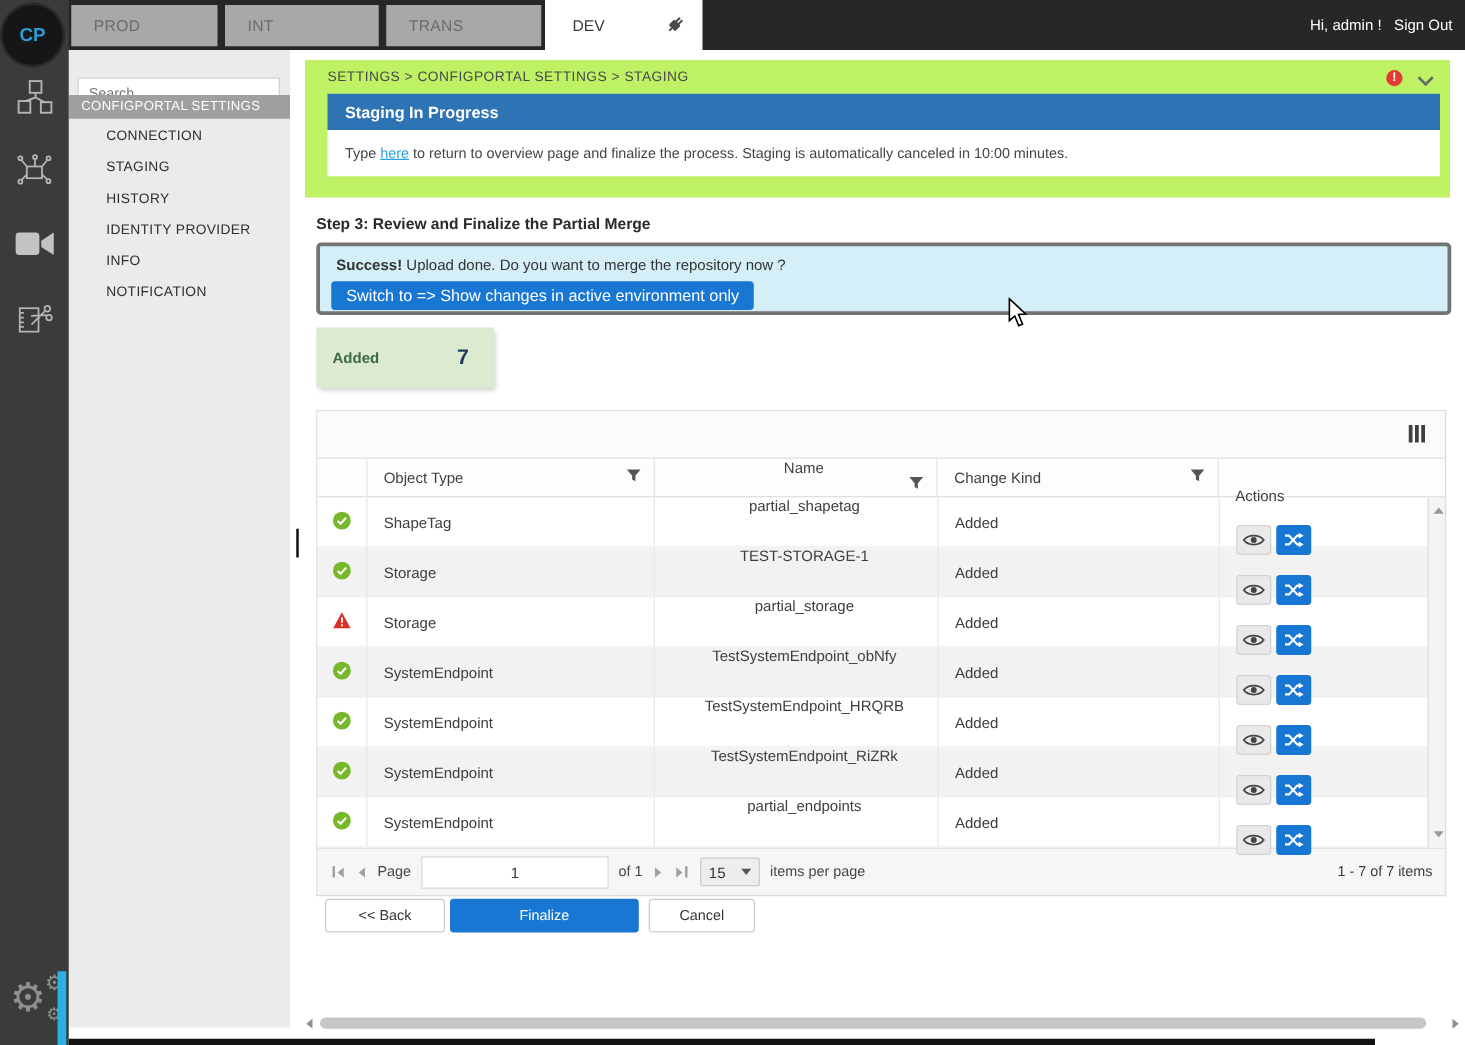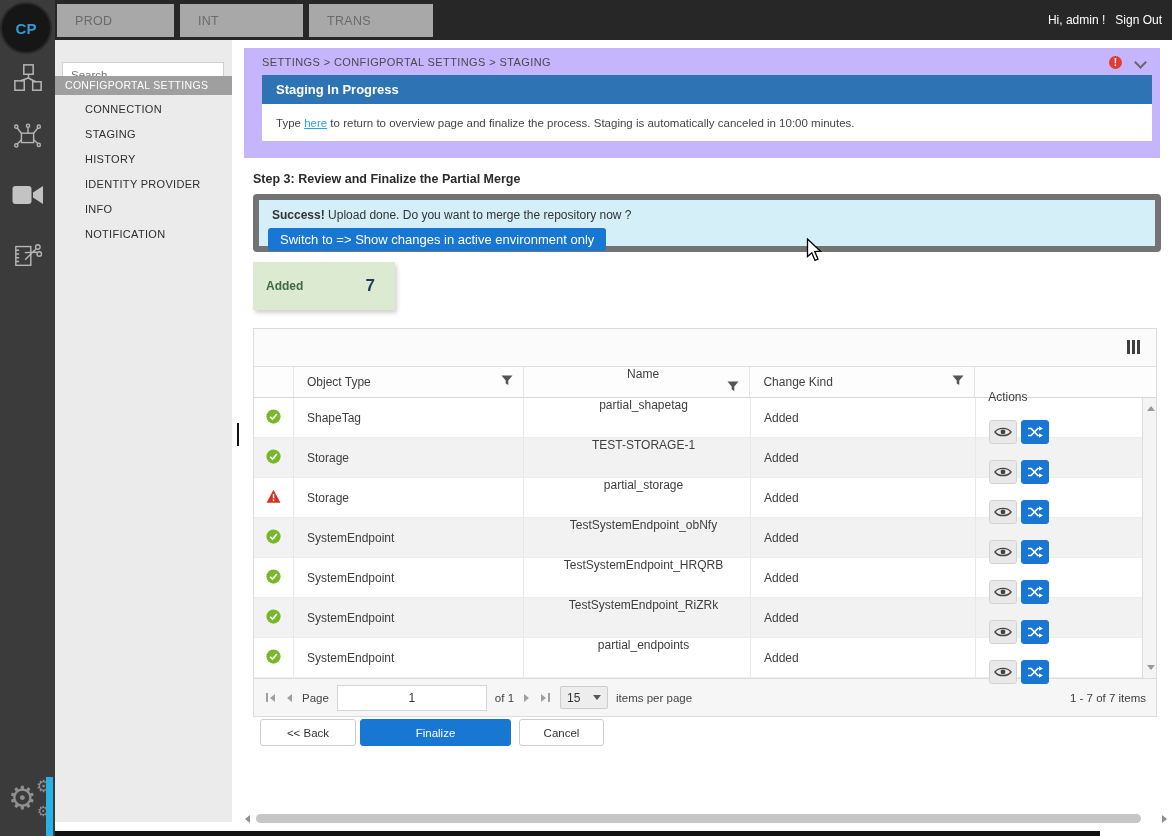--- a/index.html
+++ b/index.html
@@ -34,36 +34,36 @@
   .search-box input{width:100%;height:100%;box-sizing:border-box;border:1px solid #cfcfcf;background:#fff;
         font-family:"Liberation Sans",sans-serif;font-size:11.5px;color:#444;padding:0 8px;outline:none;}
   .section-header{position:absolute;left:0;top:36px;width:177px;height:19px;background:#9f9f9f;color:#fff;
         font-size:10.5px;line-height:19px;padding-left:10px;box-sizing:border-box;letter-spacing:.3px;}
   .menu-items{position:absolute;left:0;top:57px;width:177px;}
   .menu-item{height:25px;line-height:25px;padding-left:30px;font-size:11px;color:#2e2e2e;letter-spacing:.3px;cursor:pointer;}
 
   
   .main{position:absolute;left:232px;top:40px;width:940px;height:796px;background:#fff;z-index:1;}
 
-  .bc-card{position:absolute;left:12px;top:8px;width:916px;height:110px;background:#c4b5fd;}
+  .bc-card{position:absolute;left:12px;top:8px;width:916px;height:110px;background:#bef264;}
   .bc-row{height:27px;display:flex;align-items:center;padding:0 18px;font-size:11px;color:#4a4a4a;letter-spacing:.4px;}
   .err-badge{position:absolute;right:38px;top:8px;width:13px;height:13px;border-radius:50%;background:#e03c31;
         color:#fff;font-size:10px;font-weight:bold;text-align:center;line-height:13px;cursor:pointer;}
   .bc-chevron{position:absolute;right:15px;top:10px;width:7px;height:7px;border-right:2px solid #666;
         border-bottom:2px solid #666;transform:rotate(45deg);cursor:pointer;}
   .panel{position:absolute;left:18px;top:27px;width:890px;}
   .panel-head{height:29px;background:#2e74b5;color:#fff;font-weight:bold;font-size:13px;display:flex;
         align-items:center;padding-left:14px;}
   .panel-body{height:37px;background:#fff;font-size:11.5px;color:#454545;display:flex;align-items:center;padding-left:14px;}
   .link{color:#2aa3dc;text-decoration:underline;cursor:pointer;}
 
   .step-heading{position:absolute;left:21px;top:132px;font-size:12.5px;font-weight:bold;color:#2b2b2b;}
 
   .alert{position:absolute;left:21px;top:154px;width:908px;height:58px;background:#d5eff8;
-        border:6px solid #737373;border-radius:4px;box-sizing:border-box;}
+        border:3px solid #737373;border-radius:4px;box-sizing:border-box;}
   .alert-text{position:absolute;left:13px;top:8px;font-size:12px;color:#333;}
   .switch-btn{position:absolute;left:9px;top:28px;height:23px;background:#1877d2;color:#fff;border:none;
         border-radius:3px;font-family:"Liberation Sans",sans-serif;font-size:13px;padding:0 12px;cursor:pointer;}
 
   .summary{position:absolute;left:21px;top:222px;width:142px;height:48px;background:#dcead2;
         box-shadow:2px 3px 4px rgba(0,0,0,.18);display:flex;align-items:center;}
   .summary-label{margin-left:13px;font-size:12px;font-weight:bold;color:#3a6b41;}
   .summary-count{margin-left:auto;margin-right:20px;font-size:17px;font-weight:bold;color:#1e3a5f;}
 
   
@@ -139,20 +139,33 @@
   <div class="topbar">
     <div class="tab" style="left:57px;width:117px;">
         <span>PROD</span>
       </div>
     <div class="tab" style="left:180px;width:123px;">
         <span>INT</span>
       </div>
     <div class="tab" style="left:309px;width:124px;">
         <span>TRANS</span>
       </div>
+    <div class="tab-active">
+      <span>DEV</span>
+      <span class="plug-icon">
+        <svg width="17" height="17" viewBox="0 0 16 16">
+            <g transform="rotate(45 8 8)" fill="#4a4a4a">
+          <rect x="4.6" y="6" width="6.8" height="6" rx="1"></rect>
+          <rect x="6" y="2.2" width="1.5" height="4.2"></rect>
+          <rect x="8.6" y="2.2" width="1.5" height="4.2"></rect>
+          <rect x="7.3" y="12" width="1.4" height="2.8"></rect>
+            </g>
+          </svg>
+      </span>
+    </div>
     <div class="user-area">
       <span>Hi, admin !</span>
       <span style="cursor:pointer;">Sign Out</span>
     </div>
   </div>
 
   <div class="rail">
     <div class="logo">CP</div>
     <div class="rail-icon" style="top:62px;">
       <svg width="30" height="30" viewBox="0 0 32 32" fill="none" stroke="#b5b5b5" stroke-width="1.6">

